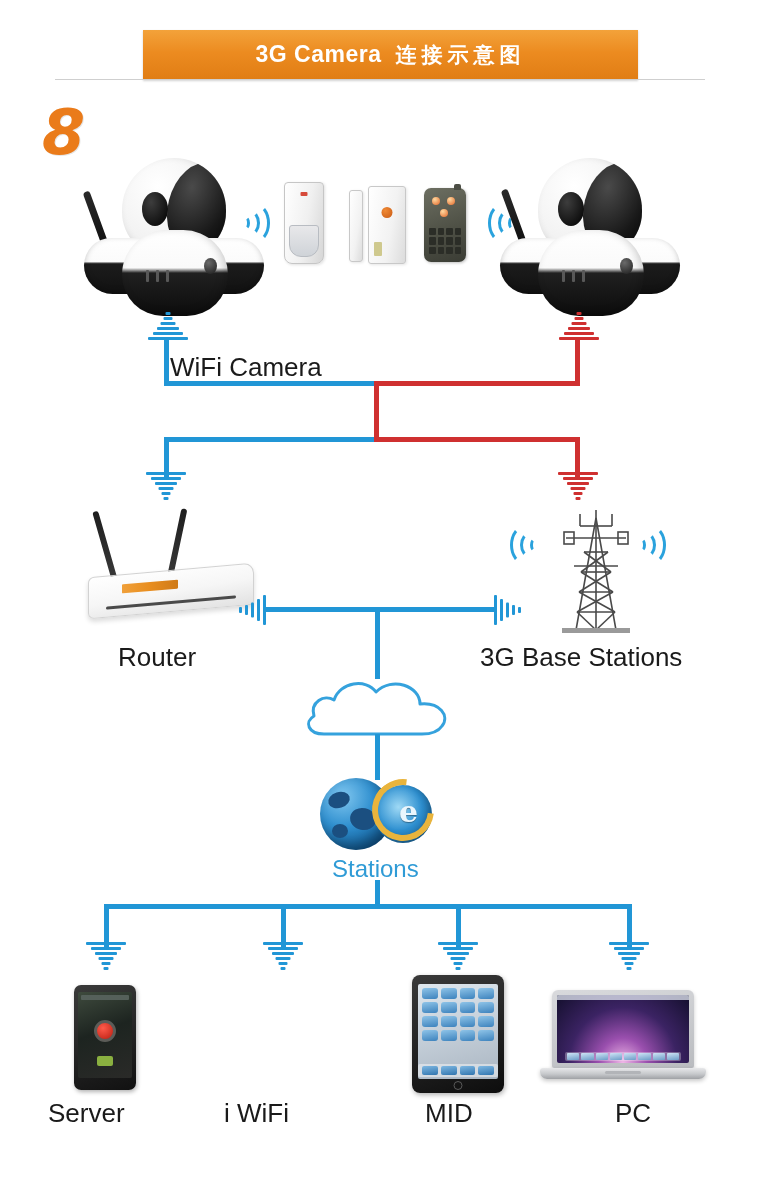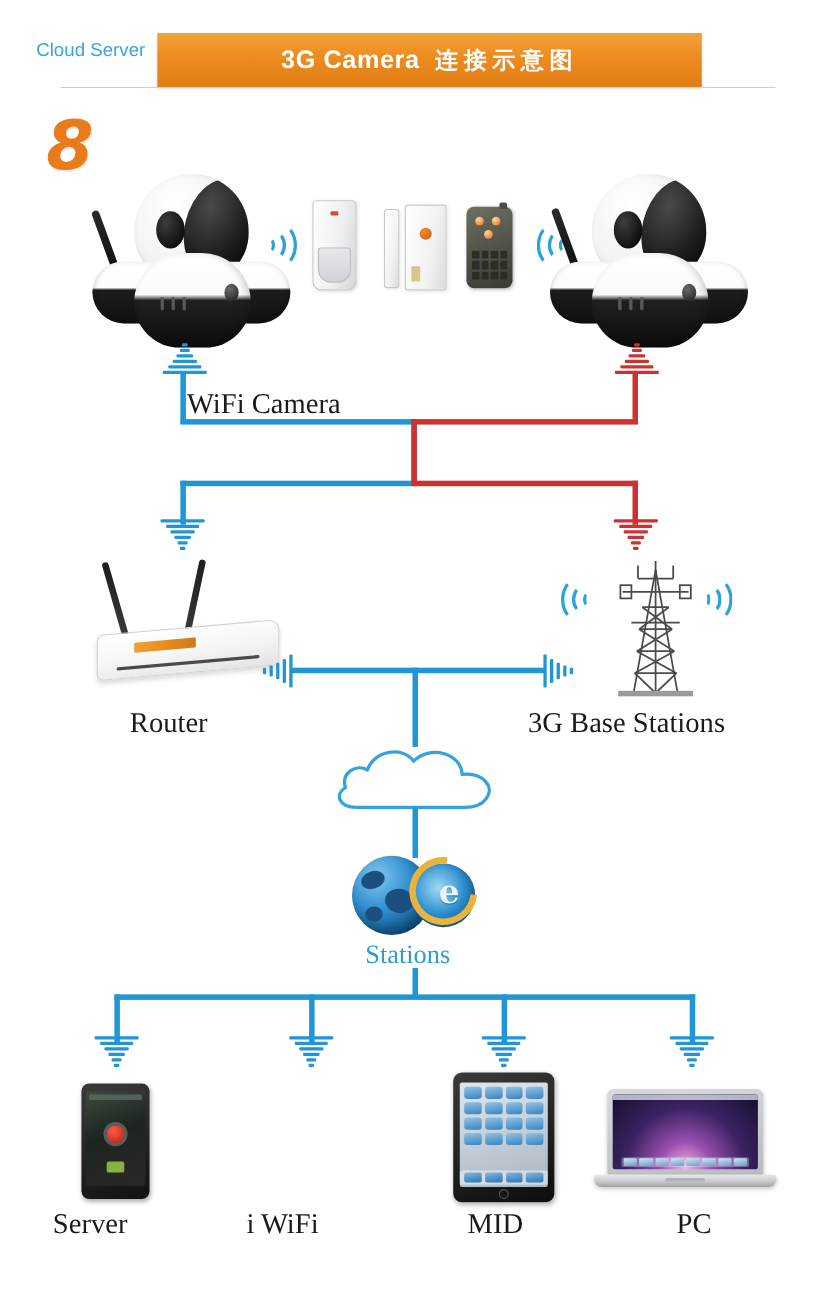--- a/index.html
+++ b/index.html
@@ -111,21 +111,21 @@
   .hant.rr i:nth-child(3){ height: 15px; left: 12px; }
   .hant.rr i:nth-child(4){ height: 10px; left: 18px; }
   .hant.rr i:nth-child(5){ height: 6px;  left: 24px; }
 
   
   .lbl {
     position: absolute;
     color: #1a1a1a;
     font-size: 26px;
     white-space: nowrap;
-    font-family: Liberation Serif, serif;
+    font-family: Liberation Sans, sans-serif;
   }
   .lbl.small { font-size: 24px; }
   .lbl.blue-t { color: #2f9bd6; }
 
   
   .cam { position: absolute; width: 180px; height: 165px; }
   .cam .head {
     position: absolute; left: 38px; top: 0;
     width: 104px; height: 100px;
     border-radius: 52px 52px 46px 46px;
@@ -624,21 +624,20 @@
       <i></i>
   </div>
   <div class="ln blue" style="left:264px; top:607px; width:232px; height:5px;"></div>
   <div class="ln blue" style="left:375px; top:607px; width:5px; height:72px;"></div>
 
   <div id="cloud-art">
     <svg width="165" height="66" viewBox="0 0 165 66">
       <path d="M24 62 C8 62 4 50 14 44 C10 30 24 22 34 28 C40 10 66 6 76 20 C92 4 120 14 120 32 C140 30 150 44 142 54 C138 60 130 62 122 62 Z" fill="#ffffff" stroke="#35a2dd" stroke-width="3" stroke-linejoin="round"></path>
     </svg>
   </div>
-  <div id="cloud-label">Cloud Server</div>
 
   <div class="ln blue" style="left:375px; top:734px; width:5px; height:46px;"></div>
 
   <div id="globe-art">
     <div class="sphere">
       <span class="land l1"></span>
         <span class="land l2"></span>
         <span class="land l3"></span>
     </div>
     <div class="ering"></div>

